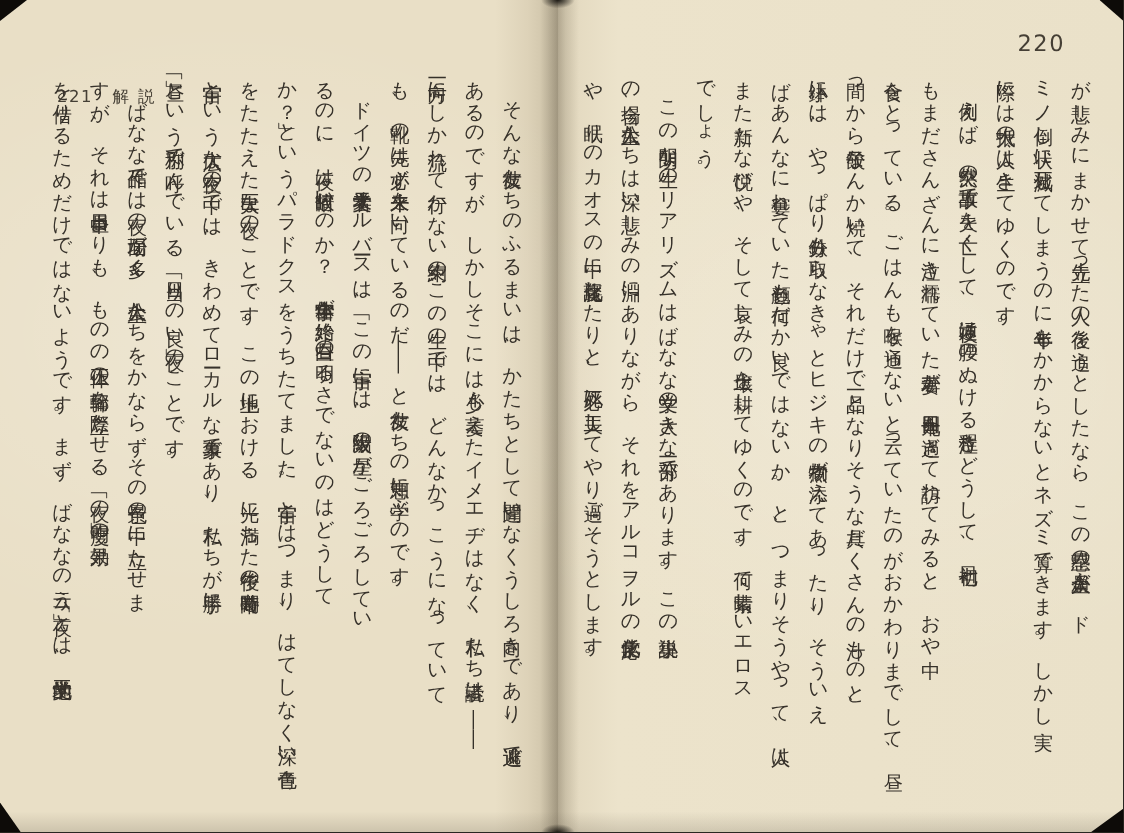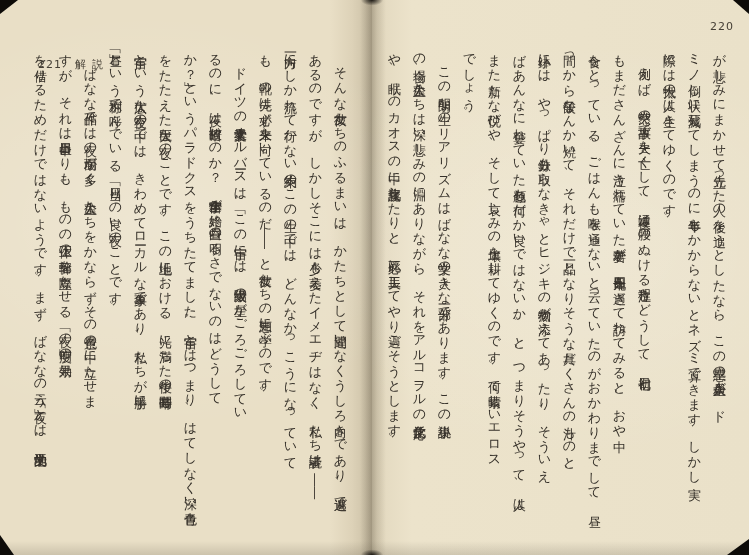--- a/index.html
+++ b/index.html
@@ -44,22 +44,22 @@
     pointer-events:none;}
   .gutter-notch.top{top:0;}
   .gutter-notch.bottom{bottom:0;transform:scaleY(-1);}
 
   .head-left{
     position:absolute;top:21px;left:38px;
     font-size:11px;color:#453f35;letter-spacing:1px;margin-top:36px;
   }
   .head-left .running-title{letter-spacing:6px;margin-left:13px;font-size:11px;}
   .page-num-right{
-    position:absolute;top:20px;right:15px;
-    font-size:11px;color:#453f35;letter-spacing:1px;
+    position:absolute;top:20px;right:39px;
+    font-size:15px;color:#453f35;letter-spacing:1px;
   }
 
   .vtext{
     position:absolute;top:45px;height:506px;
     writing-mode:vertical-rl;
     text-orientation:mixed;
     font-size:13px;color:#36312a;
     letter-spacing:0.1px;
   }
   .page-left  .vtext{right:19px;}

